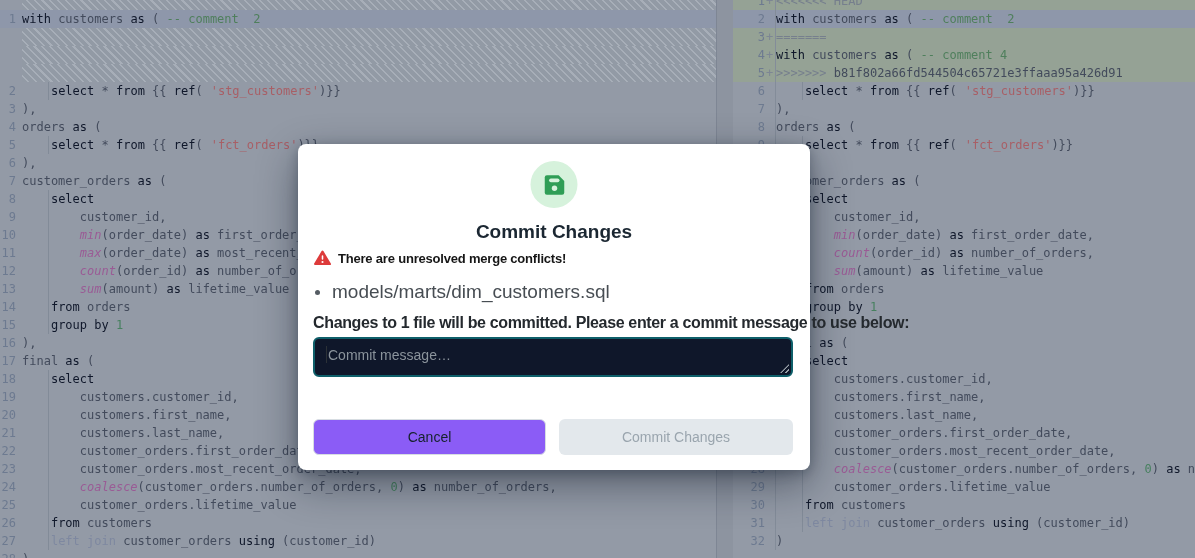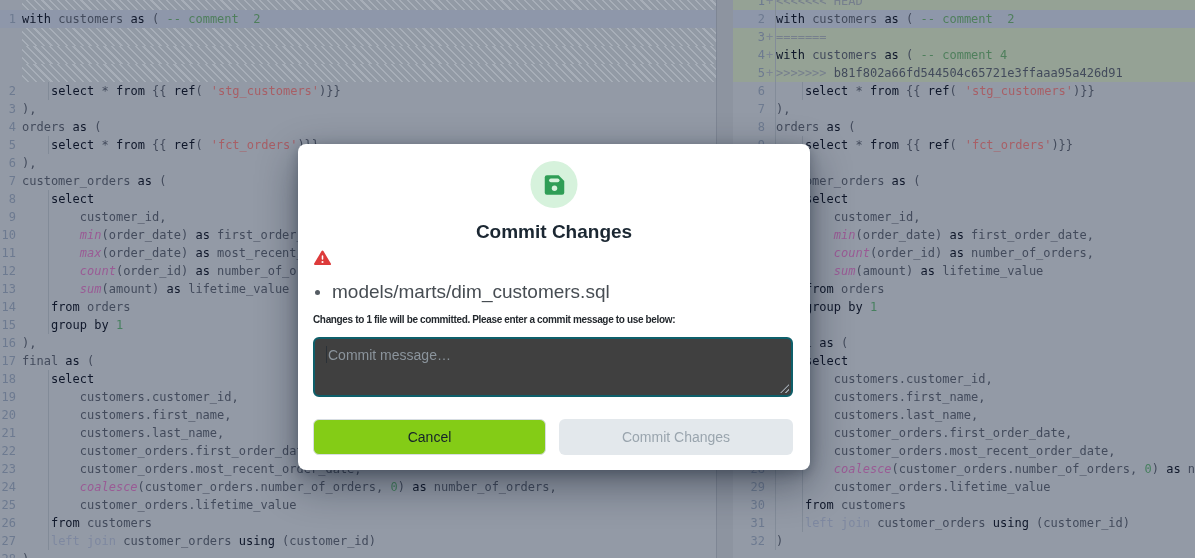--- a/index.html
+++ b/index.html
@@ -54,32 +54,32 @@
   #modal-title { position:absolute; top:77px; left:0; right:0; text-align:center;
                  font-size:19px; font-weight:bold; color:#1b2732; }
   #warning-row { position:absolute; top:106px; left:16px; right:16px;
                  display:flex; align-items:center; gap:7px; }
   #warning-text { font-size:13px; font-weight:bold; color:#161616; letter-spacing:-0.2px; }
   #conflict-file-row { position:absolute; top:137px; left:17px; right:16px;
                  display:flex; align-items:center; gap:12px; }
   #bullet-dot { width:5px; height:5px; border-radius:50%; background:#555c63; flex:none; }
   #conflict-file { font-size:19px; color:#474d53; }
   #commit-label { position:absolute; top:170px; left:15px; right:5px; white-space:nowrap;
-                 font-size:10px; font-weight:bold; color:#24292e; letter-spacing:-0.35px; }
-  #commit-box { position:absolute; top:193px; left:15px; width:480px; height:60px;
-                 border:2px solid #0e5f6a; border-radius:6px; background:#404040; }
+                 font-size:16px; font-weight:bold; color:#24292e; letter-spacing:-0.35px; }
+  #commit-box { position:absolute; top:193px; left:15px; width:480px; height:40px;
+                 border:2px solid #0e5f6a; border-radius:6px; background:#0f172a; }
   #caret { position:absolute; left:11px; top:7px; width:1px; height:17px; background:#2b3137; }
   #commit-placeholder { position:absolute; left:13px; top:8px; font-size:14px; color:#8b949c; }
   #resize-handle { position:absolute; right:2px; bottom:2px; width:9px; height:9px;
                  background:repeating-linear-gradient(-45deg, transparent 0 2px, #98a0a8 2px 3.2px);
                  clip-path:polygon(100% 0, 100% 100%, 0 100%); }
   .btn { position:absolute; top:275px; height:36px; border-radius:6px; font-size:14px;
          font-family:"Liberation Sans", sans-serif;
          display:flex; align-items:center; justify-content:center; cursor:pointer; }
-  #cancel-btn { left:15px; width:233px; background:#84cc16; border:1px solid #d7dde2;
+  #cancel-btn { left:15px; width:233px; background:#8b5cf6; border:1px solid #d7dde2;
                 color:#15222b; }
   #commit-btn { left:261px; width:234px; background:#e3e8ec; border:none;
                 color:#9aa5ae; cursor:default; }
 </style>
 </head>
 <body>
 
 <div id="pane-left" class="pane">
   <div class="rows" id="rows-left">
       <div class="row filler"><div class="gut"></div><div class="code"></div></div>
@@ -163,20 +163,21 @@
   </div>
 
   <div id="modal-title">Commit Changes</div>
 
   <div id="warning-row">
     <svg width="17" height="16" viewBox="0 0 24 22">
       <path d="M12 2 L22.5 19.5 H1.5 Z" fill="#dd3b3b" stroke="#dd3b3b" stroke-width="3" stroke-linejoin="round"></path>
       <rect x="10.9" y="7" width="2.2" height="6.6" rx="1.1" fill="#ffffff"></rect>
       <circle cx="12" cy="16.6" r="1.5" fill="#ffffff"></circle>
     </svg>
+    <span id="warning-text">There are unresolved merge conflicts!</span>
   </div>
 
   <div id="conflict-file-row">
     <span id="bullet-dot"></span>
     <span id="conflict-file">models/marts/dim_customers.sql</span>
   </div>
 
   <div id="commit-label">Changes to 1 file will be committed. Please enter a commit message to use below:</div>
 
   <div id="commit-box">

